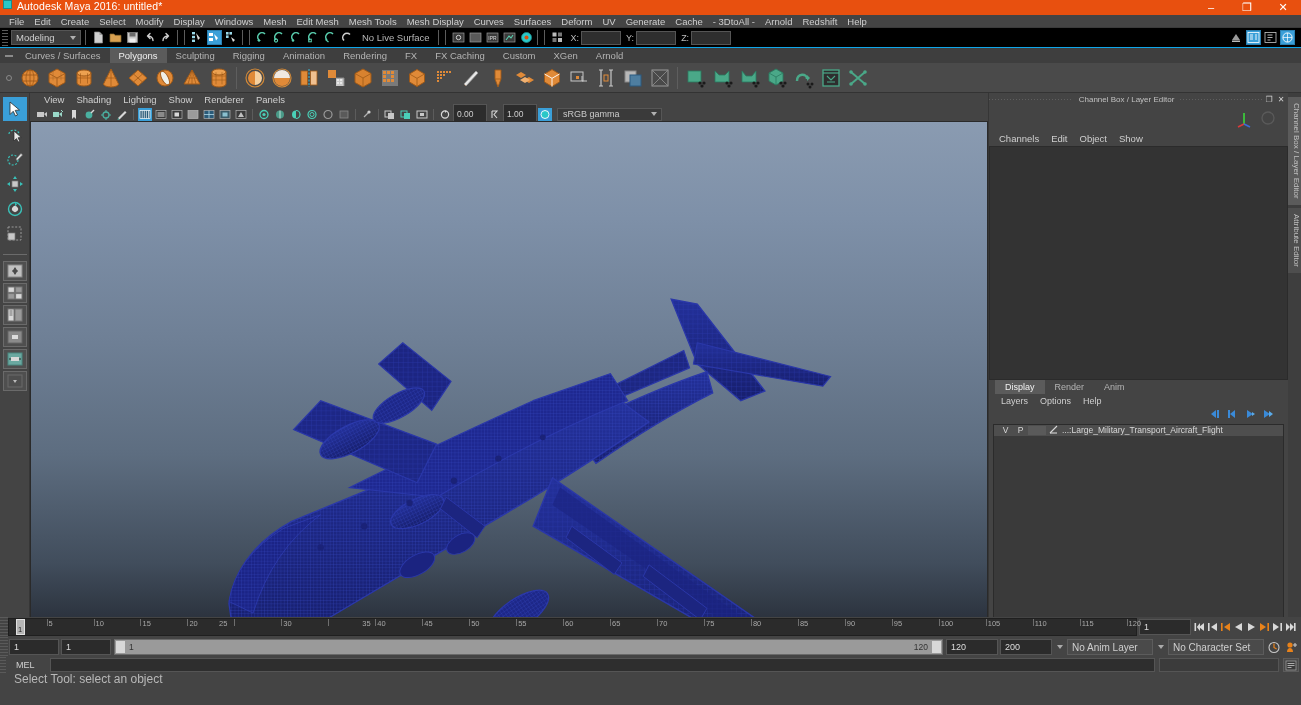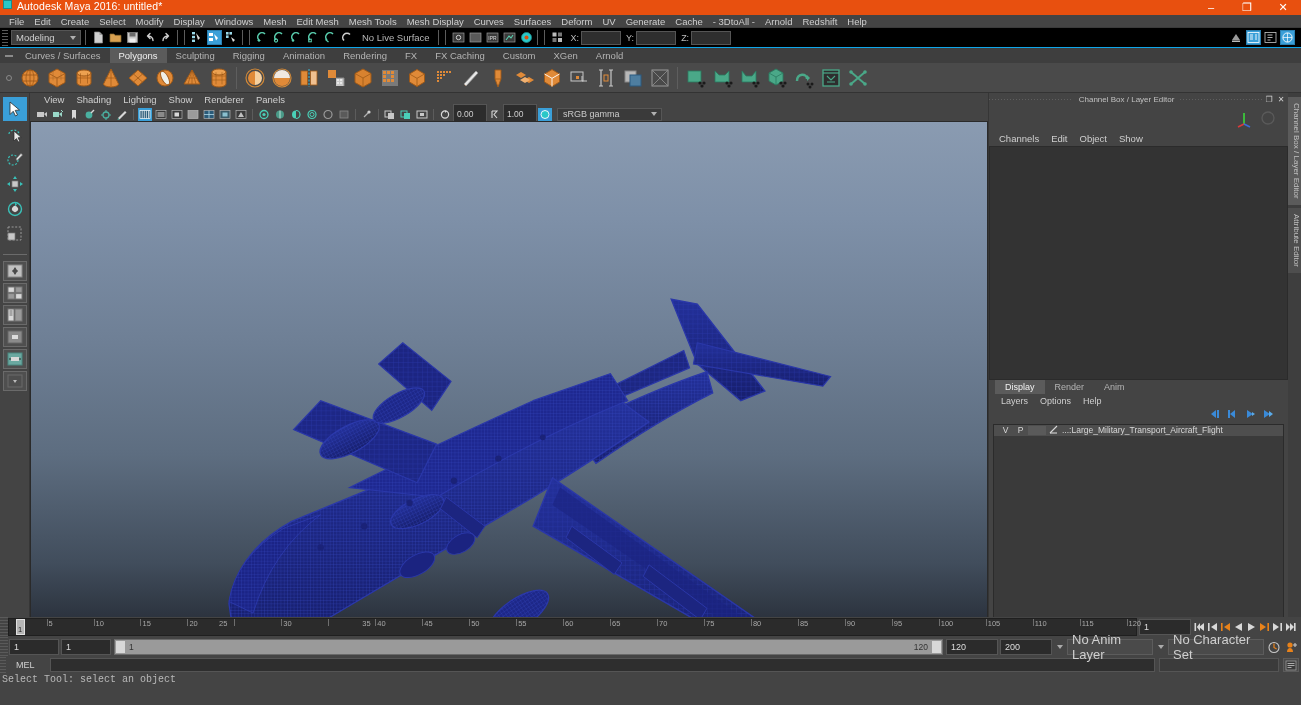--- a/index.html
+++ b/index.html
@@ -245,42 +245,42 @@
   .range-bar {
     flex:1; background:#9a9a9a; border:1px solid #6a6a6a; margin:2px 2px;
     position:relative; display:flex; align-items:center;
   }
   .rng-handle{width:11px;height:100%;background:#d8d8d8;border:1px solid #9a9a9a;flex:0 0 auto;}
   .rng-lbl{font-size:8.5px;color:#333;padding-left:3px;}
   .rng-lbl.right{margin-left:auto;padding-right:3px;}
   .sel2 { width:52px;background:#2b2b2b;border:1px solid #555;color:#ddd;
     font-size:9px;display:flex;align-items:center;padding-left:4px;margin:2px 1px;flex:0 0 auto;}
   .dropfld {
-    background:#4a4a4a;border:1px solid #5c5c5c;color:#cfcfcf;font-size:13px;
+    background:#4a4a4a;border:1px solid #5c5c5c;color:#cfcfcf;font-size:10px;
     display:flex;align-items:center;padding:0 4px;margin:2px 1px;flex:0 0 auto;
     position:relative;
   }
   .mini-caret{width:0;height:0;border-left:3px solid transparent;
     border-right:3px solid transparent;border-top:4px solid #aaa;margin:0 4px;}
 
   
   .cmd-row { height:16px; display:flex; align-items:stretch; background:#444;}
   .cmd-lbl {
     width:42px; font-size:9px;color:#cfcfcf;display:flex;align-items:center;
     padding-left:10px; flex:0 0 auto;
   }
   .cmd-input {
     flex:1; background:#2e2e2e;border:1px solid #555;margin:1px 2px;
   }
   .cmd-out { width:120px;background:#3b3b3b;border:1px solid #555;margin:1px 2px;flex:0 0 auto;}
   .cmd-btn { width:16px;height:14px;margin:1px 2px;background:#4a4a4a;
              border:1px solid #5c5c5c;flex:0 0 auto;
              display:flex;align-items:center;justify-content:center;}
   .help-row { height:12px; display:flex;align-items:center; background:#444; }
-  .help-txt { font-size:10px;color:#b8b8b8; padding-left:2px;font-family:Liberation Mono, monospace;}
+  .help-txt { font-size:12px;color:#b8b8b8; padding-left:14px;}
 </style>
 </head>
 <body>
 
 <div class="app">
 
   <div class="titlebar">
     <div class="title-icon"></div>
     <div class="title-text">Autodesk Maya 2016: untitled*</div>
     <div class="win-btns">

